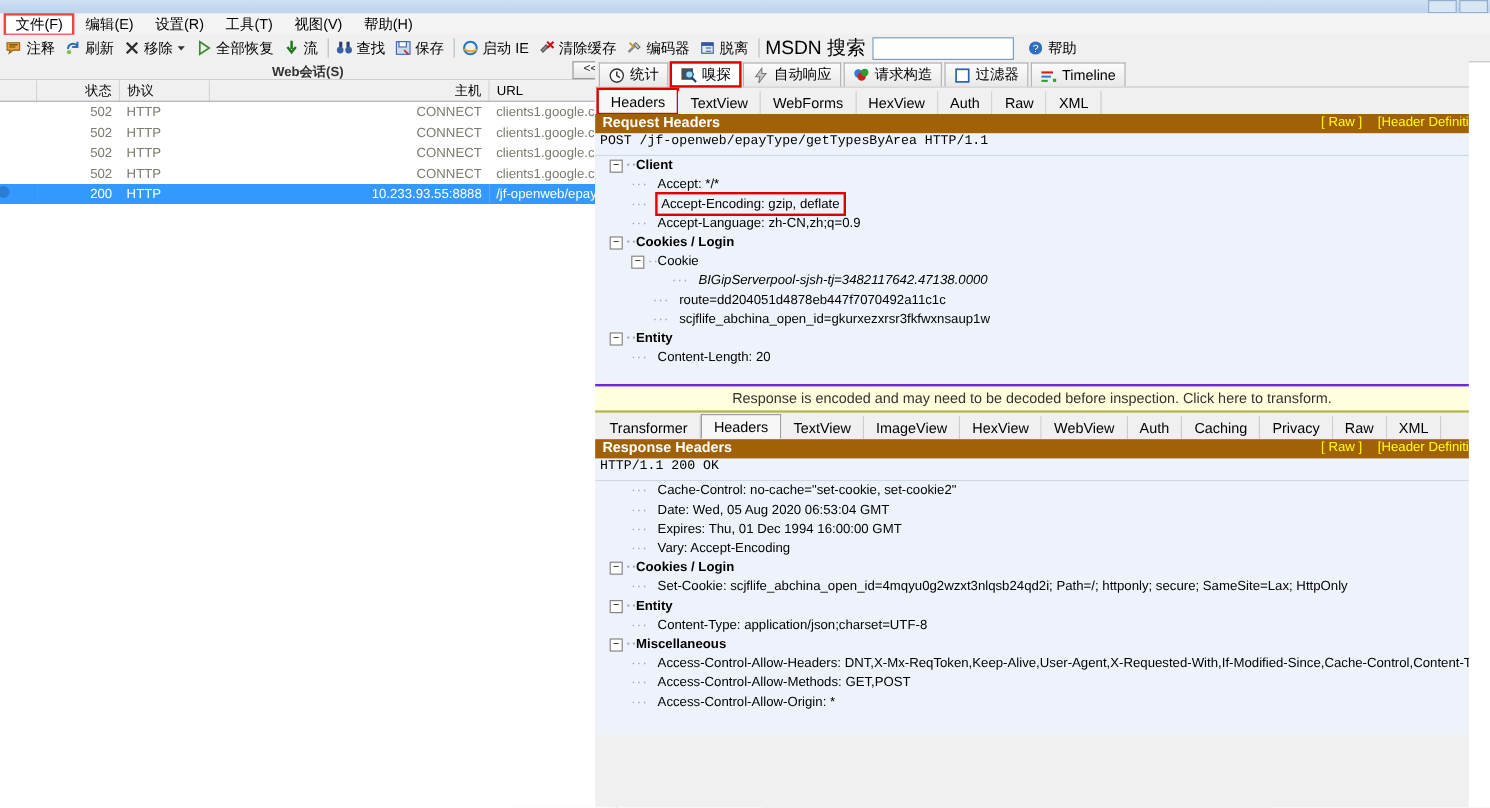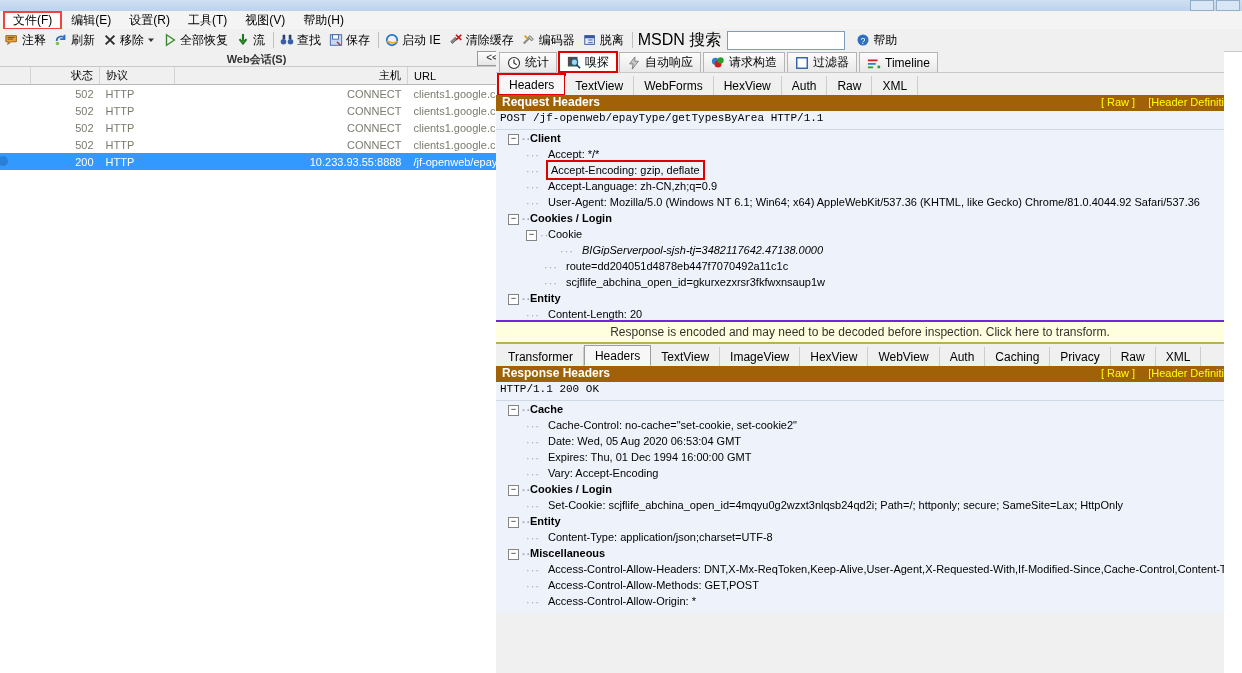--- a/index.html
+++ b/index.html
@@ -334,21 +334,20 @@
       </div>
     </div>
 
     <div class="reqline">POST /jf-openweb/epayType/getTypesByArea HTTP/1.1</div>
 
     <div class="treewrap" id="reqtree" style="height:190px;">
         <div class="tline tgroup" style="padding-left: 12px;"><span class="exp">−</span><span class="dots" style="width:8px;">··</span><span>Client</span></div>
         <div class="tline" style="padding-left: 30px;"><span class="dots">···</span><span class="">Accept: */*</span></div>
         <div class="tline" style="padding-left: 30px;"><span class="dots">···</span><span class="redbox2">Accept-Encoding: gzip, deflate</span></div>
         <div class="tline" style="padding-left: 30px;"><span class="dots">···</span><span class="">Accept-Language: zh-CN,zh;q=0.9</span></div>
-        <div class="tline" style="padding-left: 30px;"><span class="dots">···</span><span class="">User-Agent: Mozilla/5.0 (Windows NT 6.1; Win64; x64) AppleWebKit/537.36 (KHTML, like Gecko) Chrome/81.0.4044.92 Safari/537.36</span></div>
         <div class="tline tgroup" style="padding-left: 12px;"><span class="exp">−</span><span class="dots" style="width:8px;">··</span><span>Cookies / Login</span></div>
         <div class="tline" style="padding-left: 30px;"><span class="exp">−</span><span class="dots" style="width:8px;">··</span><span>Cookie</span></div>
         <div class="tline" style="padding-left: 64px; font-style: italic;"><span class="dots">···</span><span class="">BIGipServerpool-sjsh-tj=3482117642.47138.0000</span></div>
         <div class="tline" style="padding-left: 48px;"><span class="dots">···</span><span class="">route=dd204051d4878eb447f7070492a11c1c</span></div>
         <div class="tline" style="padding-left: 48px;"><span class="dots">···</span><span class="">scjflife_abchina_open_id=gkurxezxrsr3fkfwxnsaup1w</span></div>
         <div class="tline tgroup" style="padding-left: 12px;"><span class="exp">−</span><span class="dots" style="width:8px;">··</span><span>Entity</span></div>
         <div class="tline" style="padding-left: 30px;"><span class="dots">···</span><span class="">Content-Length: 20</span></div>
       </div>
 
     <div class="notice">Response is encoded and may need to be decoded before inspection.  Click here to transform.</div>
@@ -371,21 +370,20 @@
       <div class="btxt">Response Headers</div>
       <div class="links">
         <span>[ Raw ]</span>
         <span>[Header Definiti</span>
       </div>
     </div>
 
     <div class="reqline">HTTP/1.1 200 OK</div>
 
     <div class="treewrap" id="restree" style="height:212px;">
-        <div class="tline tgroup" style="padding-left: 12px;"><span class="exp">−</span><span class="dots" style="width:8px;">··</span><span>Cache</span></div>
         <div class="tline" style="padding-left: 30px;"><span class="dots">···</span><span class="">Cache-Control: no-cache="set-cookie, set-cookie2"</span></div>
         <div class="tline" style="padding-left: 30px;"><span class="dots">···</span><span class="">Date: Wed, 05 Aug 2020 06:53:04 GMT</span></div>
         <div class="tline" style="padding-left: 30px;"><span class="dots">···</span><span class="">Expires: Thu, 01 Dec 1994 16:00:00 GMT</span></div>
         <div class="tline" style="padding-left: 30px;"><span class="dots">···</span><span class="">Vary: Accept-Encoding</span></div>
         <div class="tline tgroup" style="padding-left: 12px;"><span class="exp">−</span><span class="dots" style="width:8px;">··</span><span>Cookies / Login</span></div>
         <div class="tline" style="padding-left: 30px;"><span class="dots">···</span><span class="">Set-Cookie: scjflife_abchina_open_id=4mqyu0g2wzxt3nlqsb24qd2i; Path=/; httponly; secure; SameSite=Lax; HttpOnly</span></div>
         <div class="tline tgroup" style="padding-left: 12px;"><span class="exp">−</span><span class="dots" style="width:8px;">··</span><span>Entity</span></div>
         <div class="tline" style="padding-left: 30px;"><span class="dots">···</span><span class="">Content-Type: application/json;charset=UTF-8</span></div>
         <div class="tline tgroup" style="padding-left: 12px;"><span class="exp">−</span><span class="dots" style="width:8px;">··</span><span>Miscellaneous</span></div>
         <div class="tline" style="padding-left: 30px;"><span class="dots">···</span><span class="">Access-Control-Allow-Headers: DNT,X-Mx-ReqToken,Keep-Alive,User-Agent,X-Requested-With,If-Modified-Since,Cache-Control,Content-Typ</span></div>

